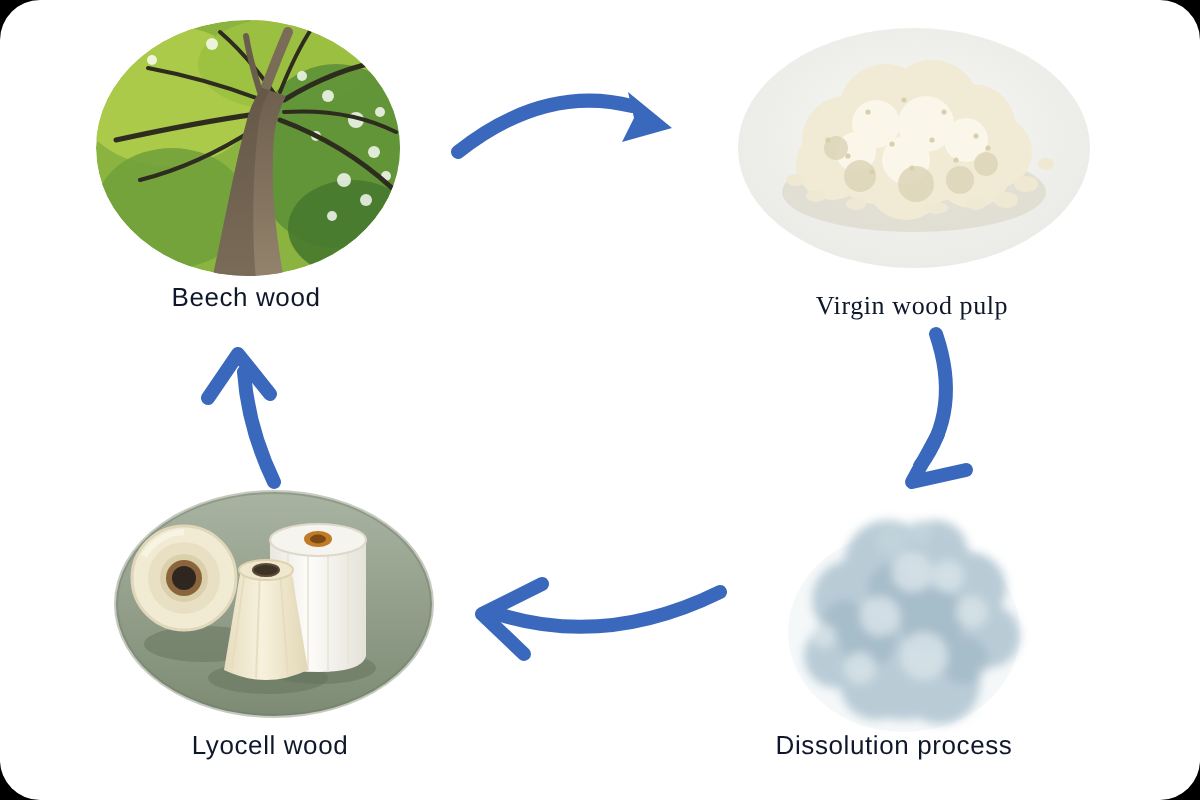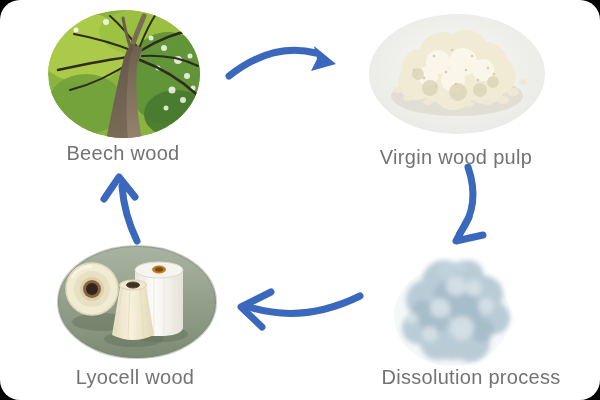--- a/index.html
+++ b/index.html
@@ -3,21 +3,21 @@
 <meta charset="utf-8">
 <style>
   html,body{margin:0;padding:0;background:#000;}
   .stage{position:relative;width:600px;height:400px;background:#000;overflow:hidden;
          font-family:"Liberation Sans","DejaVu Sans",sans-serif;}
   .card{position:absolute;left:0;top:0;width:600px;height:400px;background:#ffffff;
         border-radius:20px;overflow:hidden;}
   .node{position:absolute;}
   .node svg{display:block;}
   .node-label{position:absolute;transform:translateX(-50%);white-space:nowrap;
-              font-size:20px;letter-spacing:.3px;color:#737373;line-height:1.15;}
+              font-size:13px;letter-spacing:.3px;color:#0f172a;line-height:1.15;}
   .arrows{position:absolute;left:0;top:0;width:600px;height:400px;pointer-events:none;}
 </style>
 </head>
 <body>
 
 <div class="stage">
   <div class="card">
 
     <div class="node" style="left:46px;top:8px;">
       <svg width="156" height="132" viewBox="0 0 156 132">
@@ -244,18 +244,18 @@
         <path d="M360,296 Q303,324 249,307" fill="none" stroke="#3a68bc" stroke-width="7" stroke-linecap="round"></path>
         <path d="M271,292 L241,307 L262,327" fill="none" stroke="#3a68bc" stroke-width="7" stroke-linecap="round" stroke-linejoin="round"></path>
       </g>
       <g>
         <path d="M137,241 Q124,214 122,186" fill="none" stroke="#3a68bc" stroke-width="7" stroke-linecap="round"></path>
         <path d="M104,199 L119,177 L135,197" fill="none" stroke="#3a68bc" stroke-width="7" stroke-linecap="round" stroke-linejoin="round"></path>
       </g>
     </svg>
 
     <div class="node-label" style="left:123px;top:142px;">Beech wood</div>
-    <div class="node-label" style="left:456px;top:146px;">Virgin wood pulp</div>
-    <div class="node-label" style="left:447px;top:366px;margin-left:24px;">Dissolution process</div>
+    <div class="node-label" style="left:456px;top:146px;font-family:Liberation Serif, serif;">Virgin wood pulp</div>
+    <div class="node-label" style="left:447px;top:366px;">Dissolution process</div>
     <div class="node-label" style="left:135px;top:366px;">Lyocell wood</div>
 
   </div>
 </div>
 
 </body></html>

